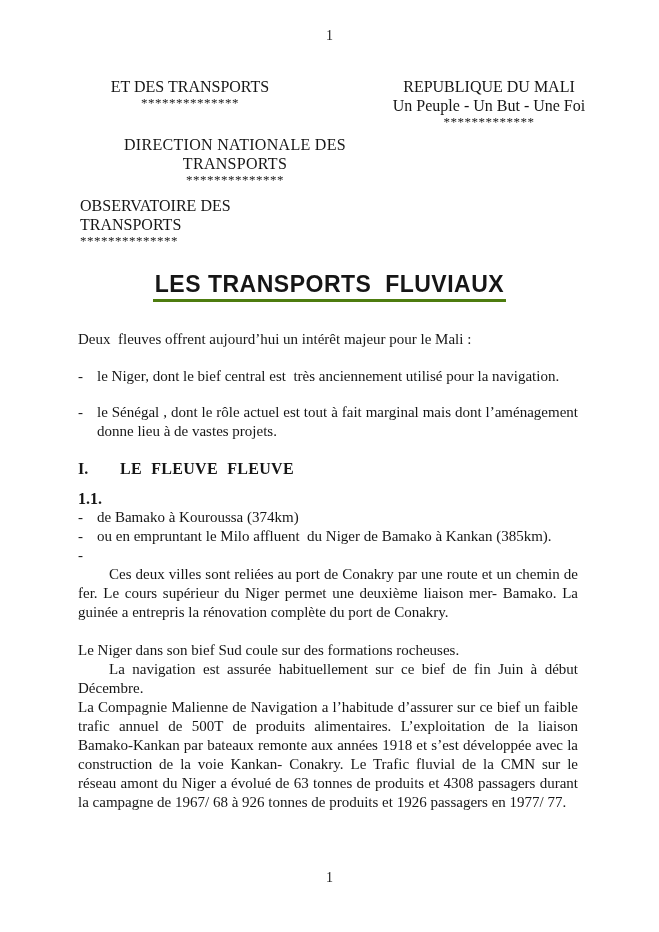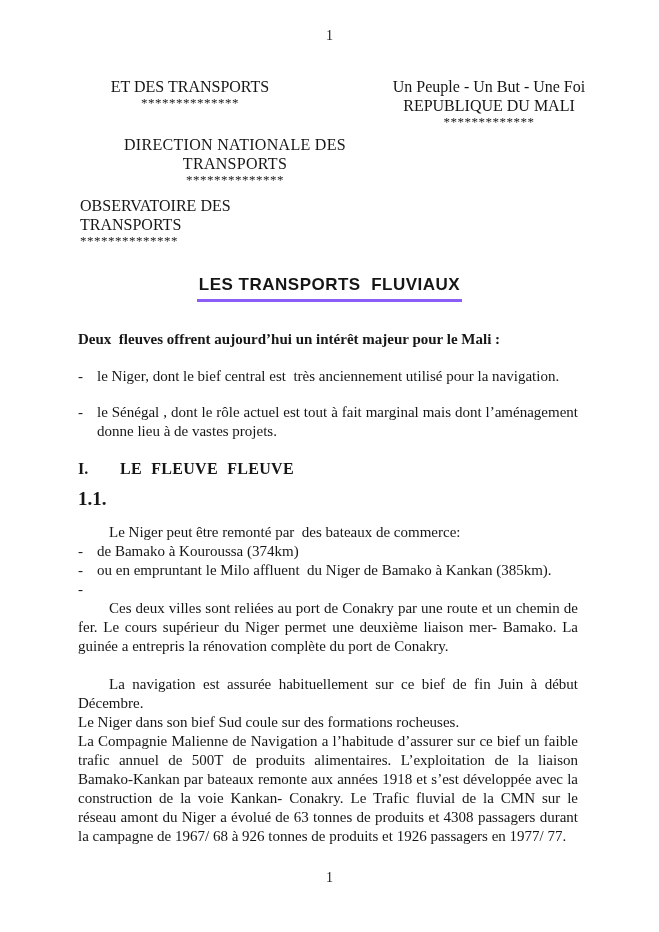--- a/index.html
+++ b/index.html
@@ -27,65 +27,65 @@
   .stars { font-size: 13px; line-height: 14px; letter-spacing: 0.5px; }
   .direction-block { margin: 6px 0 0 78px; width: 314px; text-align: center; font-size: 16px; line-height: 19px; letter-spacing: 0.3px; }
   .observatoire-block { margin: 9px 0 0 80px; width: 244px; font-size: 16px; line-height: 19px; }
 
   
   .doc-title { margin-top: 24px; text-align: center; }
   .doc-title span {
     display: inline-block;
     font-family: "Liberation Sans", "DejaVu Sans", sans-serif;
     font-weight: 700;
-    font-size: 17px;
+    font-size: 23px;
     line-height: 25px;
     letter-spacing: 0.5px;
     white-space: pre;
-    border-bottom: 3px solid #8b5cf6;
+    border-bottom: 3px solid #4d7c0f;
     padding: 0 2px 2px 2px;
   }
 
   
   .body { margin: 28px 81px 0 78px; font-size: 15px; line-height: 19px; }
-  .para-lead { margin: 0; font-weight: bold; }
+  .para-lead { margin: 0; }
   .bullet { display: flex; align-items: flex-start; }
   .bullet .dash { width: 19px; flex: 0 0 19px; }
   .bullet .btxt { flex: 1; }
   .just { text-align: justify; }
   .mt-blank  { margin-top: 18px; }
   .mt-blank2 { margin-top: 17px; }
 
   .sec-head { display: flex; font-weight: 700; font-size: 16px; margin-top: 18px; }
   .sec-head .num { width: 42px; flex: 0 0 42px; }
   .sec-head .ttl { word-spacing: 5px; letter-spacing: 0.3px; }
 
-  .subsec-head { display: flex; font-weight: 700; font-size: 19px; margin-top: 11px; }
+  .subsec-head { display: flex; font-weight: 700; font-size: 16px; margin-top: 11px; }
   .subsec-head .num { width: 44px; flex: 0 0 44px; }
 
   .para { margin: 15px 0 0 0; }
   .para-tight { margin: 0; }
   .indent { text-indent: 31px; }
   .group { margin-top: 19px; }
 </style>
 </head>
 <body>
 
 <div class="page">
 
   <div class="pageno-top">1</div>
 
   <div class="header-row">
     <div class="hdr-block hdr-left">
       <div>ET DES TRANSPORTS</div>
       <div class="stars">**************</div>
     </div>
     <div class="hdr-block hdr-right">
+      <div>REPUBLIQUE DU MALI</div>
       <div>Un Peuple - Un But - Une Foi</div>
-      <div>REPUBLIQUE DU MALI</div>
       <div class="stars">*************</div>
     </div>
   </div>
 
   <div class="direction-block">
     <div>DIRECTION NATIONALE DES TRANSPORTS</div>
     <div class="stars">**************</div>
   </div>
 
   <div class="observatoire-block">
@@ -114,40 +114,39 @@
     <div class="sec-head">
       <span class="num">I.</span>
       <span class="ttl">LE FLEUVE FLEUVE</span>
     </div>
 
 
     <div class="subsec-head">
       <span class="num">1.1.</span>
     </div>
 
-    <div class="para indent pre">Le Niger peut être remonté par  des bateaux de commerce:</div>
 
     <div class="bullet">
       <span class="dash">-</span>
       <div class="btxt pre">de Bamako à Kouroussa (374km)</div>
     </div>
     <div class="bullet">
       <span class="dash">-</span>
       <div class="btxt pre">ou en empruntant le Milo affluent  du Niger de Bamako à Kankan (385km).</div>
     </div>
     <div class="bullet">
       <span class="dash">-</span>
       <div class="btxt"></div>
     </div>
 
     <div class="para-tight indent just">Ces deux villes sont reliées au port de Conakry par une route et  un chemin de fer. Le cours supérieur du Niger permet une deuxième liaison mer- Bamako. La guinée a entrepris la rénovation complète du port de Conakry.</div>
 
     <div class="group">
+      <div class="para-tight">Le Niger dans son bief Sud coule sur des formations rocheuses.</div>
       <div class="para-tight indent just">La navigation est assurée habituellement sur ce bief de fin Juin à début Décembre.</div>
-      <div class="para-tight">Le Niger dans son bief Sud coule sur des formations rocheuses.</div>
       <div class="para-tight just">La Compagnie Malienne de Navigation a l’habitude  d’assurer sur ce bief  un faible trafic annuel de 500T de produits alimentaires. L’exploitation de la liaison Bamako-Kankan par bateaux remonte aux années 1918 et s’est développée avec la construction de la voie Kankan- Conakry. Le Trafic fluvial de la CMN sur le réseau amont du Niger a évolué de 63 tonnes de produits et 4308 passagers durant la campagne de 1967/ 68 à 926 tonnes de produits  et 1926 passagers en 1977/ 77.</div>
     </div>
 
   </div>
 
   <div class="pageno-bottom">1</div>
 
 </div>
 
 </body></html>

